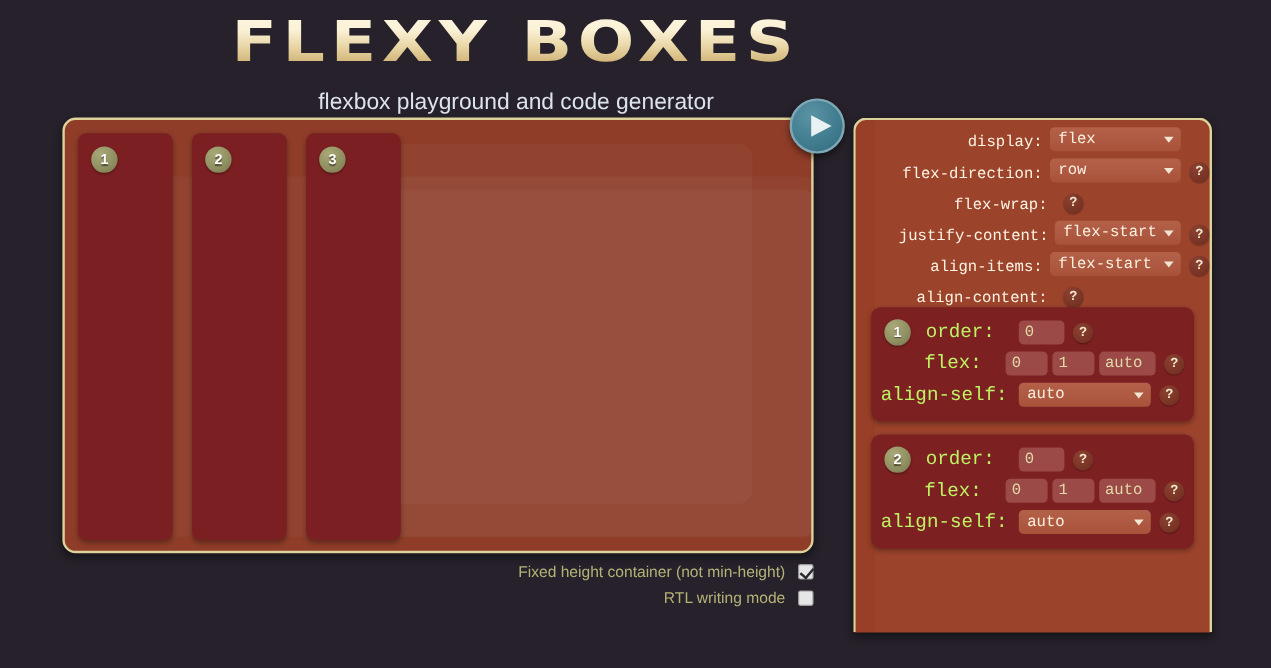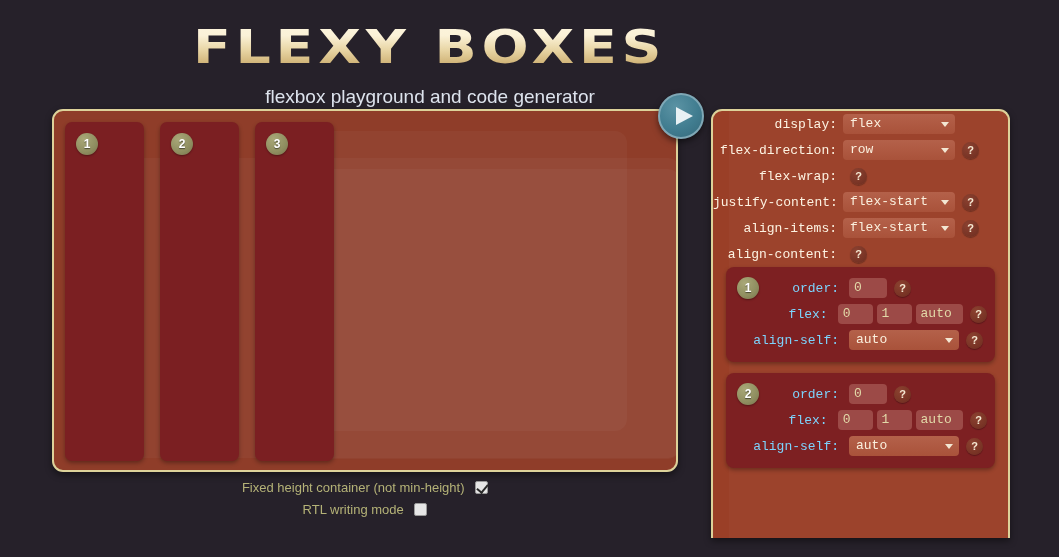--- a/index.html
+++ b/index.html
@@ -5,21 +5,21 @@
   * { box-sizing: border-box; }
   html, body {
     margin: 0; padding: 0;
     width: 1059px; height: 557px;
     background: #26212a;
     overflow: hidden;
     font-family: "Liberation Sans", sans-serif;
   }
 
   
-  #header { width: 860px; padding-top: 15px; text-align: center; }
+  #header { width: 860px; padding-top: 4px; text-align: center; }
   #app-title {
     font-family: "DejaVu Sans", sans-serif;
     font-size: 47px;
     font-weight: bold;
     letter-spacing: 4px;
     line-height: 64px;
     margin: 0;
     background: linear-gradient(to bottom, #fdf6e0 0%, #fbf2d8 32%, #e8d5a4 55%, #c9a96a 82%, #b08f4e 100%);
     -webkit-background-clip: text;
     background-clip: text;
@@ -116,21 +116,21 @@
     width: 0; height: 0;
     border-left: 17px solid #e8f1f4;
     border-top: 9px solid transparent;
     border-bottom: 9px solid transparent;
   }
 
   
   #preview-options {
     position: absolute; left: 52px; top: 369px;
     width: 626px;
-    text-align: center;
+    text-align: right;
     font-size: 13px;
     color: #b4b277;
     line-height: 20px;
   }
   .opt-row { display: block; margin-bottom: 1px; cursor: pointer; }
   .opt-row span { vertical-align: middle; }
   .cbx {
     display: inline-block; vertical-align: middle;
     width: 13px; height: 13px;
     margin-left: 7px;
@@ -170,24 +170,24 @@
     text-align: center;
     color: #fdf3e2;
     font-size: 17px;
     font-weight: bold;
     margin: 9px 0 8px 0;
     text-shadow: 0 1px 2px rgba(0,0,0,0.4);
     position: relative; z-index: 2;
   }
   .prop-row {
     display: flex;
-    align-items: center;
+    align-items: flex-end;
     height: 26px;
     margin-bottom: 0px;
-    position: relative; z-index: 2;
+    position: relative; z-index: 2; padding-left: 36px;
   }
   .prop-label {
     width: 130px;
     text-align: right;
     padding-right: 6px;
     font-family: "Liberation Mono", monospace;
     font-size: 13px;
     color: #fdf3e2;
     white-space: nowrap;
   }
@@ -245,23 +245,23 @@
     border-radius: 50%;
     background: radial-gradient(circle at 35% 28%, #a9a878 0%, #8f8e60 60%, #75744c 100%);
     color: #ffffff;
     font-size: 12px; font-weight: bold;
     line-height: 22px; text-align: center;
     text-shadow: 0 1px 1px rgba(0,0,0,0.5);
     box-shadow: 0 1px 2px rgba(0,0,0,0.35);
   }
   .card-row { display: flex; align-items: center; height: 26px; }
   .card-label {
-    width: 115px; text-align: right; padding-right: 10px;
+    width: 115px; text-align: right; padding-right: 20px;
     font-family: "Liberation Mono", monospace;
-    font-size: 13px; color: #7dd3fc; white-space: nowrap;
+    font-size: 16px; color: #bef264; white-space: nowrap;
   }
   .txt {
     height: 20px;
     background: #9c4a47;
     border: none; border-radius: 4px;
     font-family: "Liberation Mono", monospace;
     font-size: 13px;
     color: #e2d9a8;
     padding: 0 5px;
     line-height: 20px;

